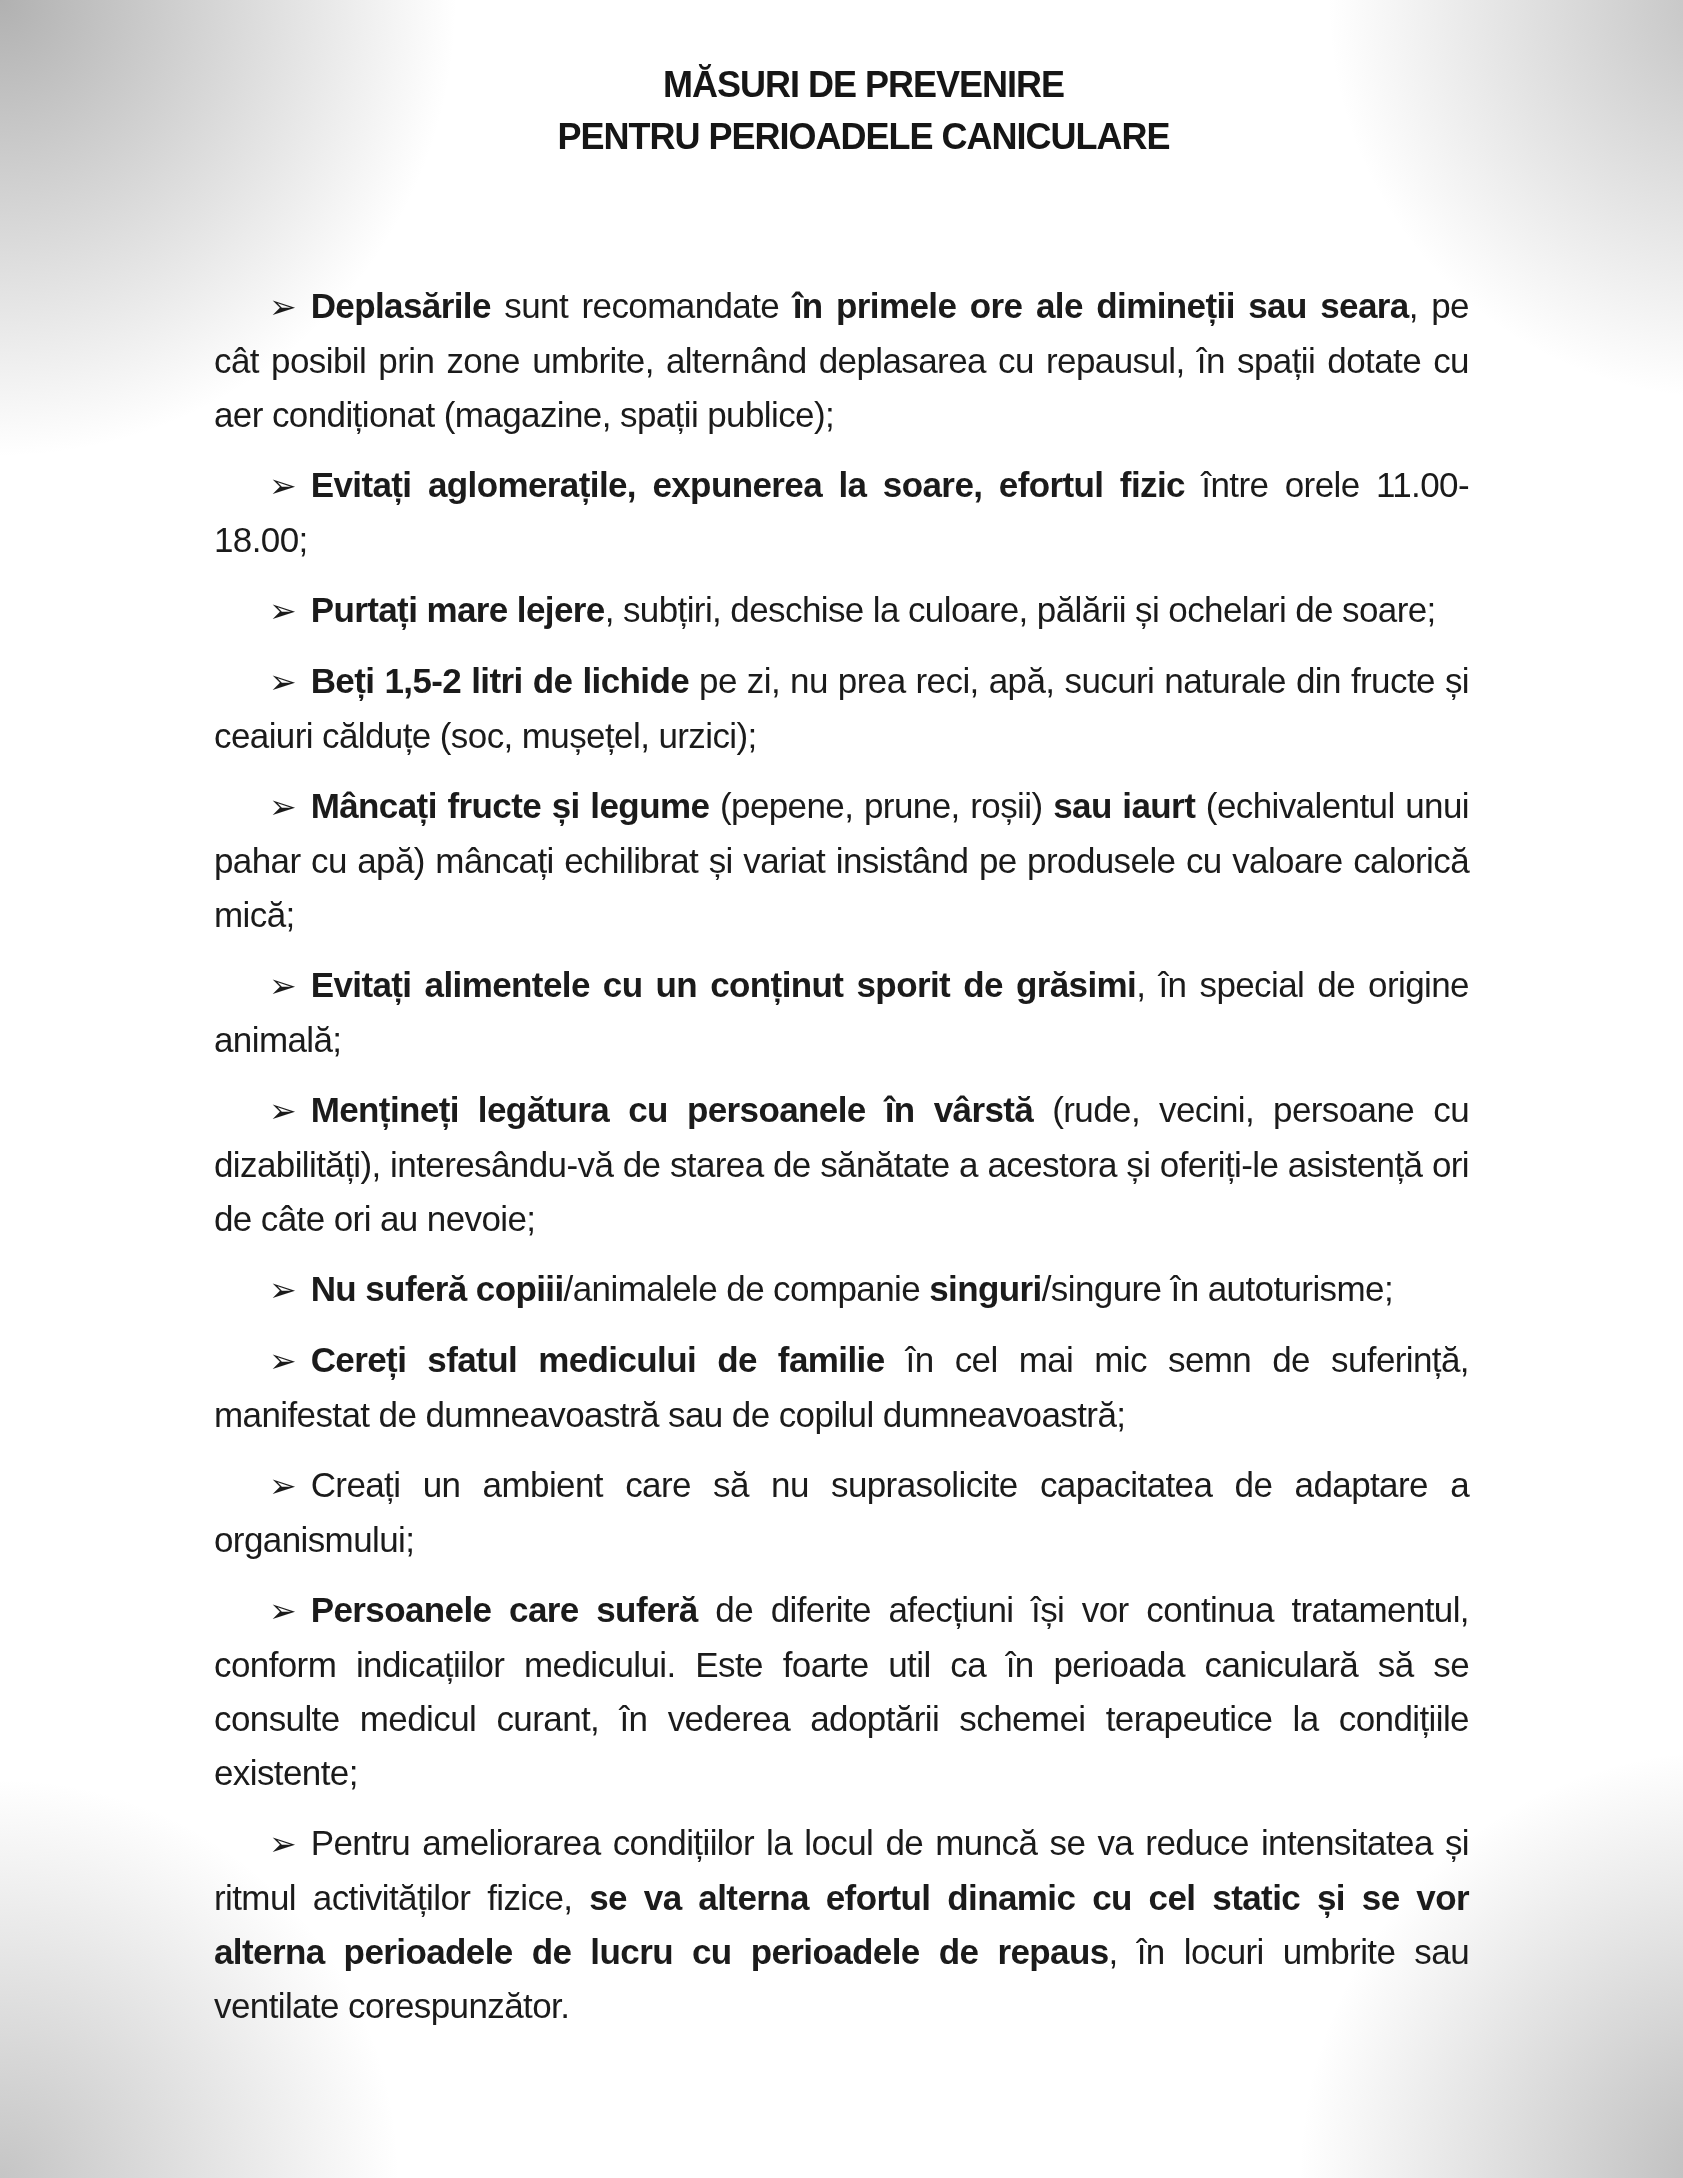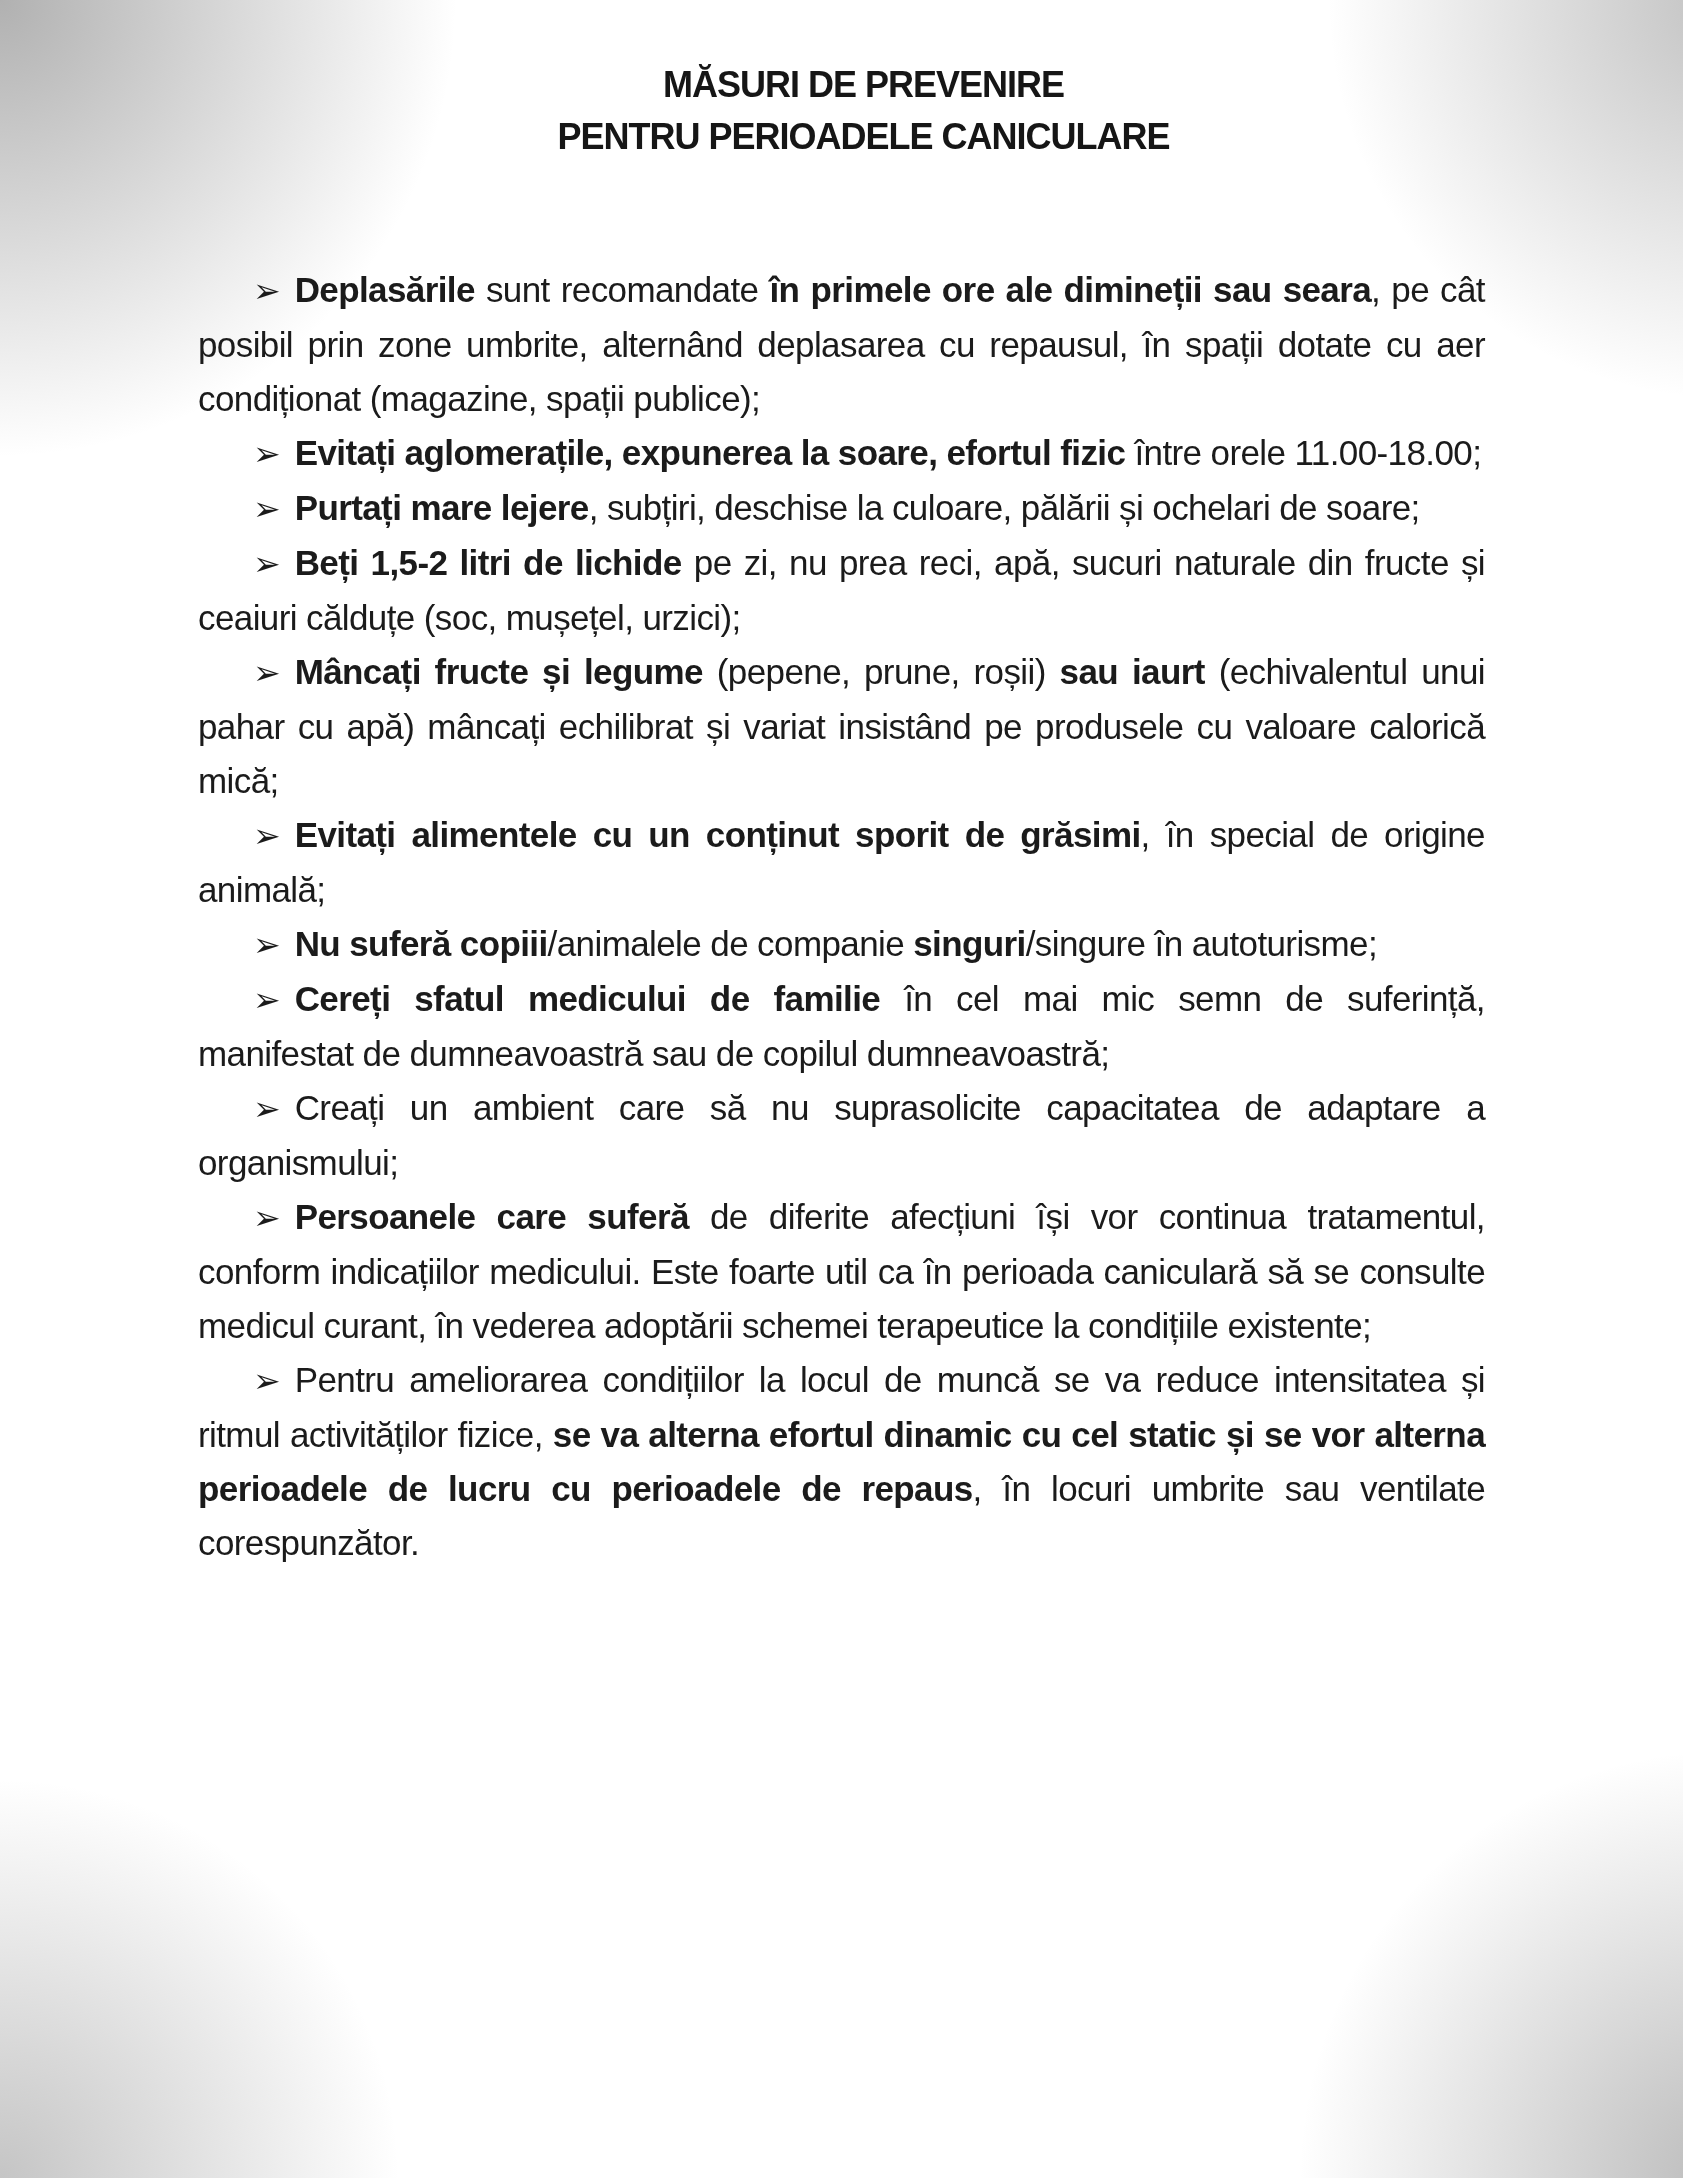--- a/index.html
+++ b/index.html
@@ -35,21 +35,21 @@
     top: 263px;
     left: 198px;
     width: 1287px;
     font-size: 35px;
     line-height: 54px;
     letter-spacing: -0.6px;
     text-align: justify;
     color: #1b1b1b;
   }
   .content p.item {
-    margin: 0;
+    margin: 16px;
     padding: 0;
     text-indent: 55px;
   }
   .bullet {
     font-family: "DejaVu Sans", sans-serif;
     font-size: 33px;
     padding-right: 14px;
     letter-spacing: 0;
   }
   .seg { font-weight: normal; }
@@ -63,20 +63,21 @@
     <div>MĂSURI DE PREVENIRE</div>
     <div>PENTRU PERIOADELE CANICULARE</div>
   </div>
   <div class="content">
       <p class="item"><span class="bullet">➢</span><span class="seg bold">Deplasările</span><span class="seg"> sunt recomandate </span><span class="seg bold">în primele ore ale dimineții sau seara</span><span class="seg">, pe cât posibil prin zone umbrite, alternând deplasarea cu repausul, în spații dotate cu aer condiționat (magazine, spații publice);</span></p>
       <p class="item"><span class="bullet">➢</span><span class="seg bold">Evitați aglomerațile, expunerea la soare, efortul fizic</span><span class="seg"> între orele 11.00-18.00;</span></p>
       <p class="item"><span class="bullet">➢</span><span class="seg bold">Purtați mare lejere</span><span class="seg">, subțiri, deschise la culoare, pălării și ochelari de soare;</span></p>
       <p class="item"><span class="bullet">➢</span><span class="seg bold">Beți 1,5-2 litri de lichide</span><span class="seg"> pe zi, nu prea reci, apă, sucuri naturale din fructe și ceaiuri călduțe (soc, mușețel, urzici);</span></p>
       <p class="item"><span class="bullet">➢</span><span class="seg bold">Mâncați fructe și legume</span><span class="seg"> (pepene, prune, roșii) </span><span class="seg bold">sau iaurt</span><span class="seg"> (echivalentul unui pahar cu apă) mâncați echilibrat și variat insistând pe produsele cu valoare calorică mică;</span></p>
       <p class="item"><span class="bullet">➢</span><span class="seg bold">Evitați alimentele cu un conținut sporit de grăsimi</span><span class="seg">, în special de origine animală;</span></p>
+      <p class="item"><span class="bullet">➢</span><span class="seg bold">Mențineți legătura cu persoanele în vârstă</span><span class="seg"> (rude, vecini, persoane cu dizabilități), interesându-vă de starea de sănătate a acestora și oferiți-le asistență ori de câte ori au nevoie;</span></p>
       <p class="item"><span class="bullet">➢</span><span class="seg bold">Nu suferă copiii</span><span class="seg">/animalele de companie </span><span class="seg bold">singuri</span><span class="seg">/singure în autoturisme;</span></p>
       <p class="item"><span class="bullet">➢</span><span class="seg bold">Cereți sfatul medicului de familie</span><span class="seg"> în cel mai mic semn de suferință, manifestat de dumneavoastră sau de copilul dumneavoastră;</span></p>
       <p class="item"><span class="bullet">➢</span><span class="seg">Creați un ambient care să nu suprasolicite capacitatea de adaptare a organismului;</span></p>
       <p class="item"><span class="bullet">➢</span><span class="seg bold">Persoanele care suferă</span><span class="seg"> de diferite afecțiuni își vor continua tratamentul, conform indicațiilor medicului. Este foarte util ca în perioada caniculară să se consulte medicul curant, în vederea adoptării schemei terapeutice la condițiile existente;</span></p>
       <p class="item"><span class="bullet">➢</span><span class="seg">Pentru ameliorarea condițiilor la locul de muncă se va reduce intensitatea și ritmul activităților fizice, </span><span class="seg bold">se va alterna efortul dinamic cu cel static și se vor alterna perioadele de lucru cu perioadele de repaus</span><span class="seg">, în locuri umbrite sau ventilate corespunzător.</span></p>
     </div>
 </div>
 
 
 </body></html>

